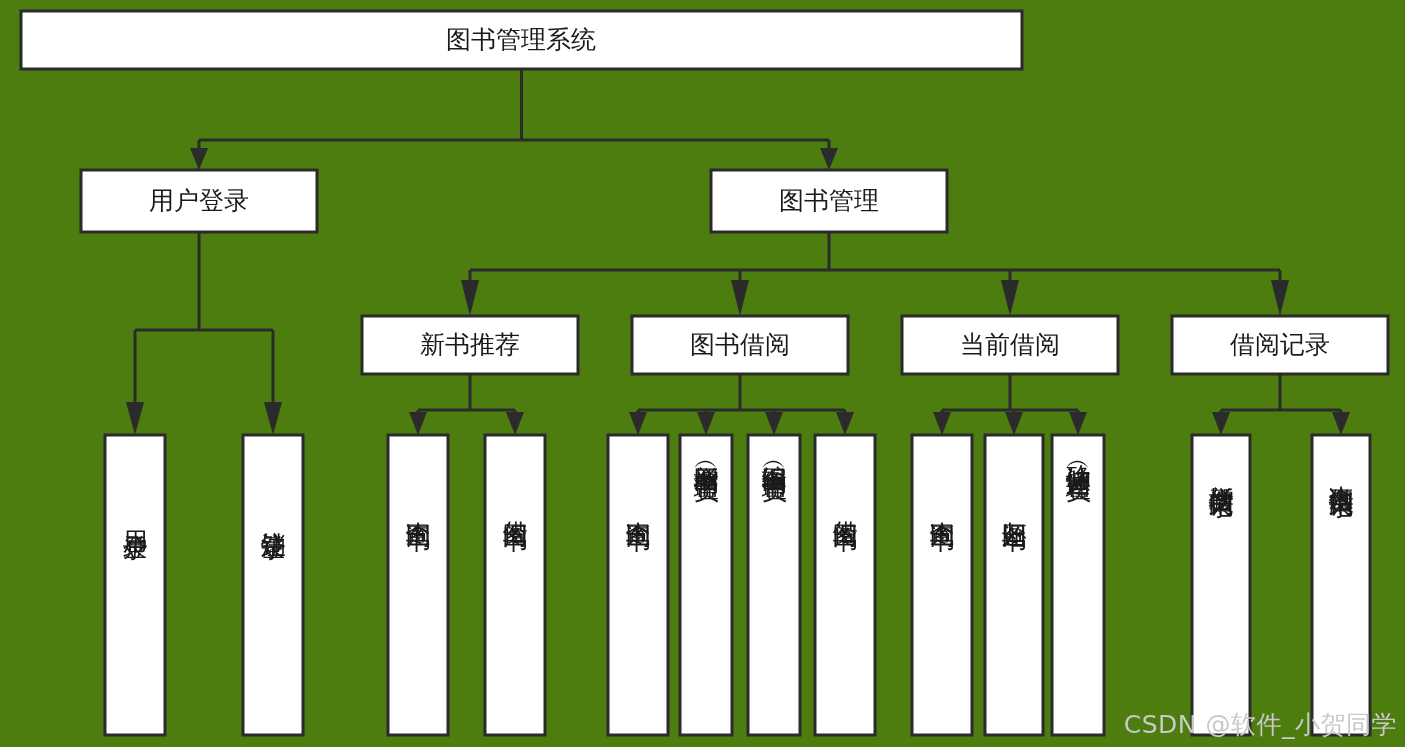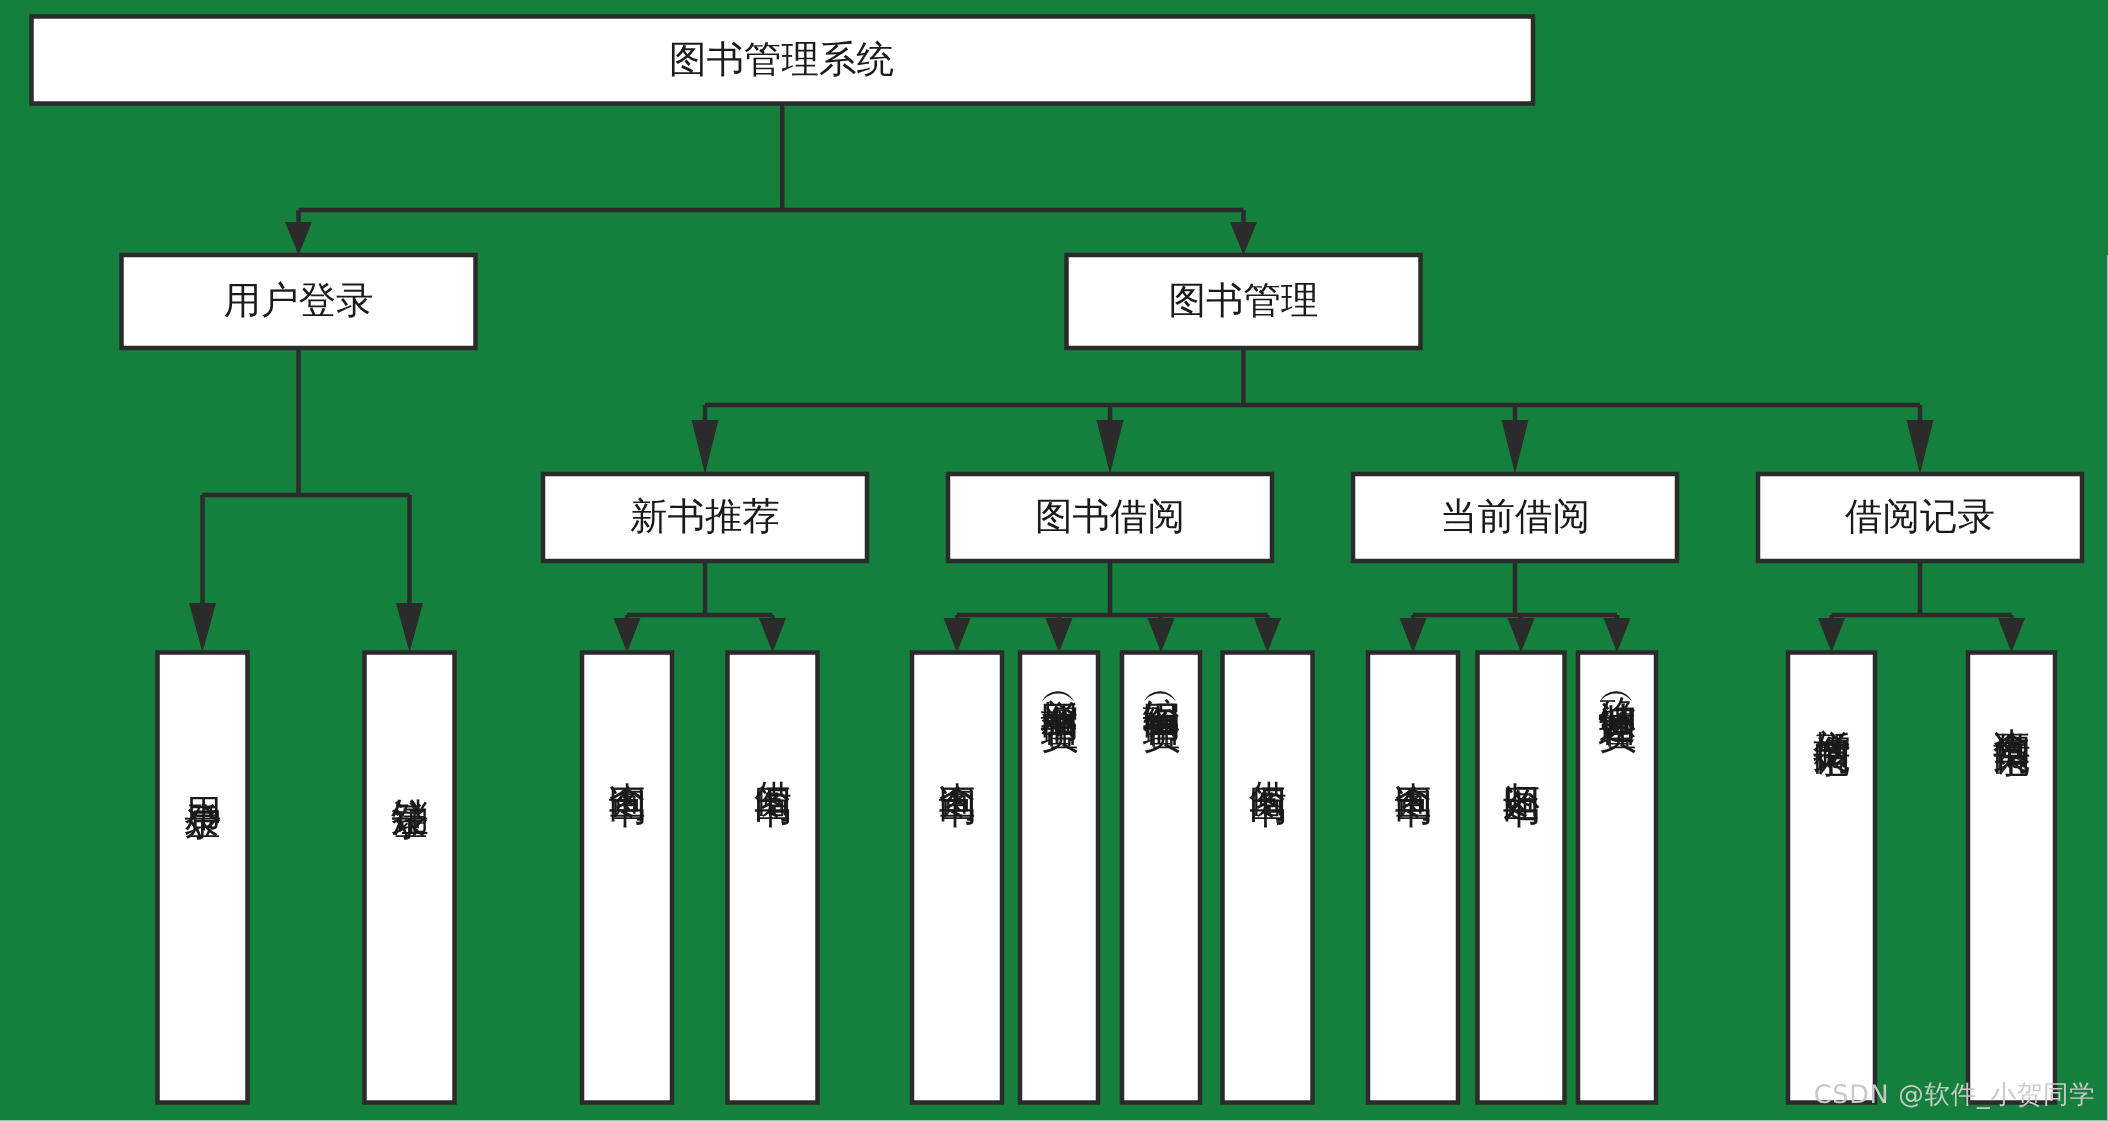--- a/index.html
+++ b/index.html
@@ -7,21 +7,21 @@
     padding: 0;
     background: #ffffff;
   }
   body {
     font-family: "DejaVu Sans", "Liberation Sans", sans-serif;
   }
   #diagram-root {
     position: relative;
     width: 1405px;
     height: 747px;
-    background: #15803d;
+    background: #4d7c0f;
     overflow: hidden;
   }
   svg#flow {
     position: absolute;
     left: 0;
     top: 0;
     width: 1405px;
     height: 747px;
   }
   .node-rect {
@@ -64,21 +64,21 @@
     line-height: 1.18;
     color: #1a1a1a;
     letter-spacing: 2px;
     white-space: nowrap;
   }
   .watermark {
     position: absolute;
     right: 8px;
     bottom: 6px;
     font-family: "DejaVu Sans", "Liberation Sans", sans-serif;
-    font-size: 17px;
+    font-size: 25px;
     color: #c9c9c9;
     letter-spacing: 0.5px;
     white-space: nowrap;
     user-select: none;
   }
 </style>
 </head>
 <body>
 
 <div id="diagram-root">

